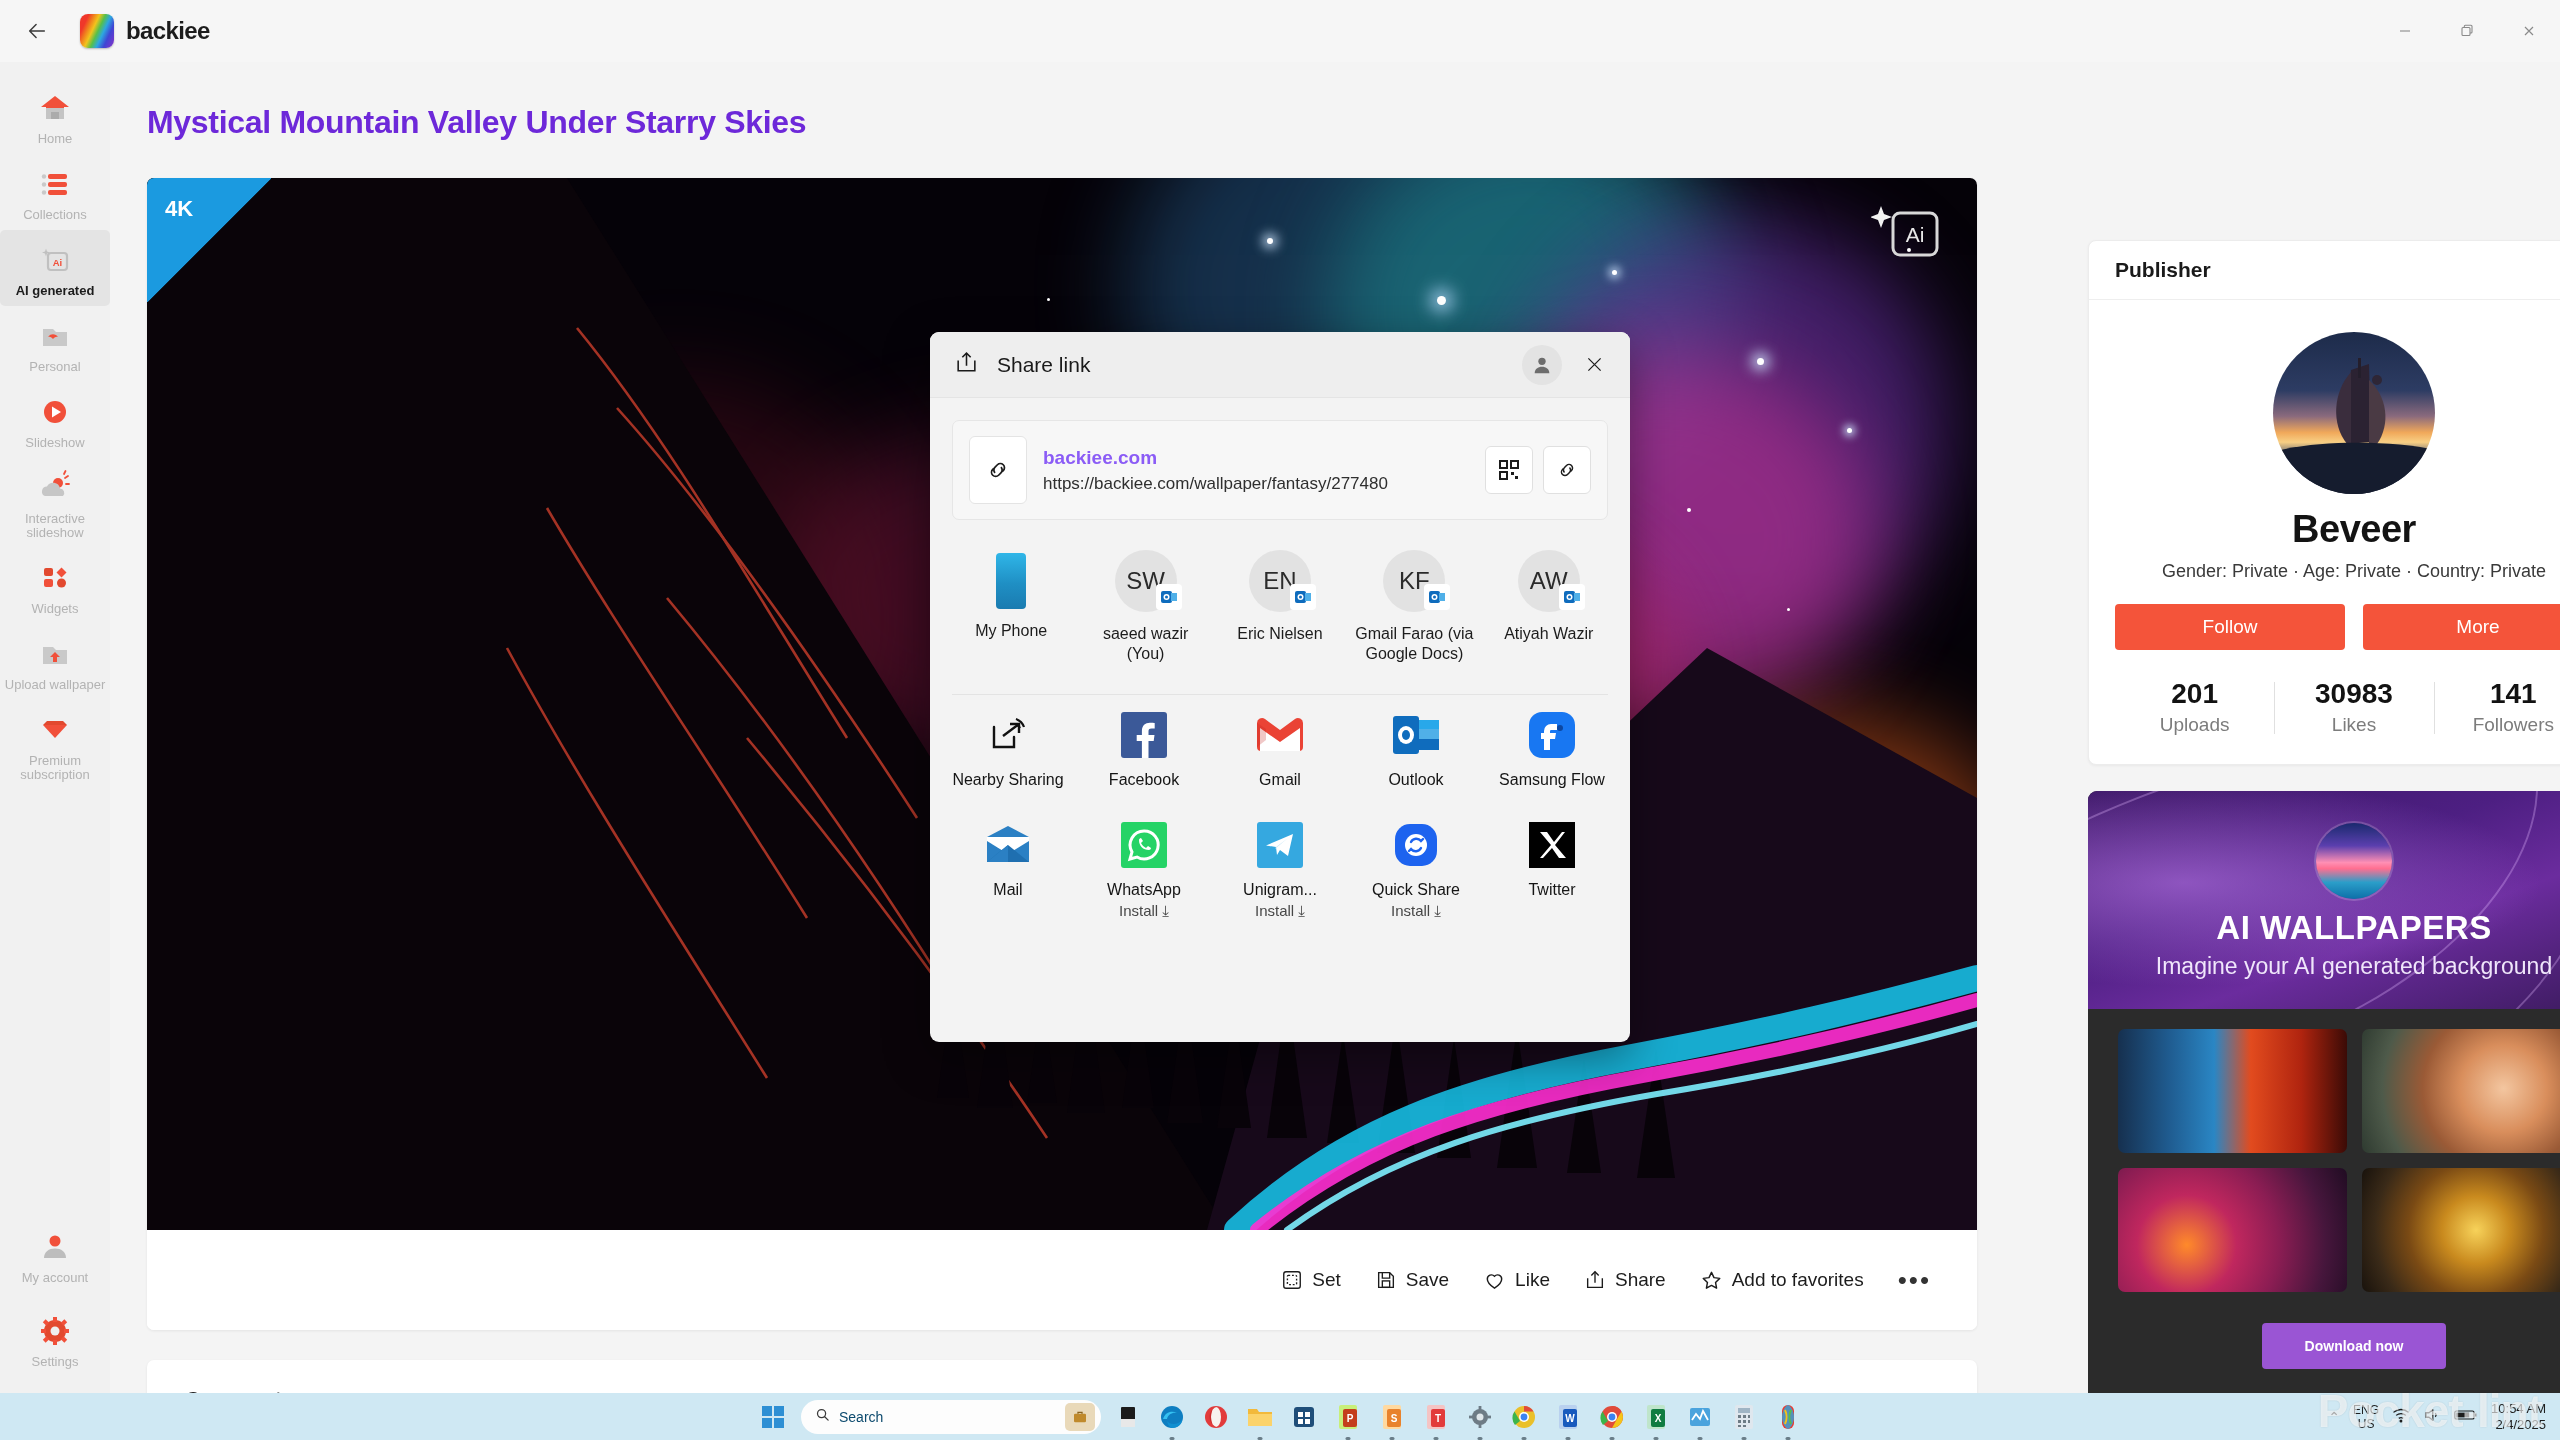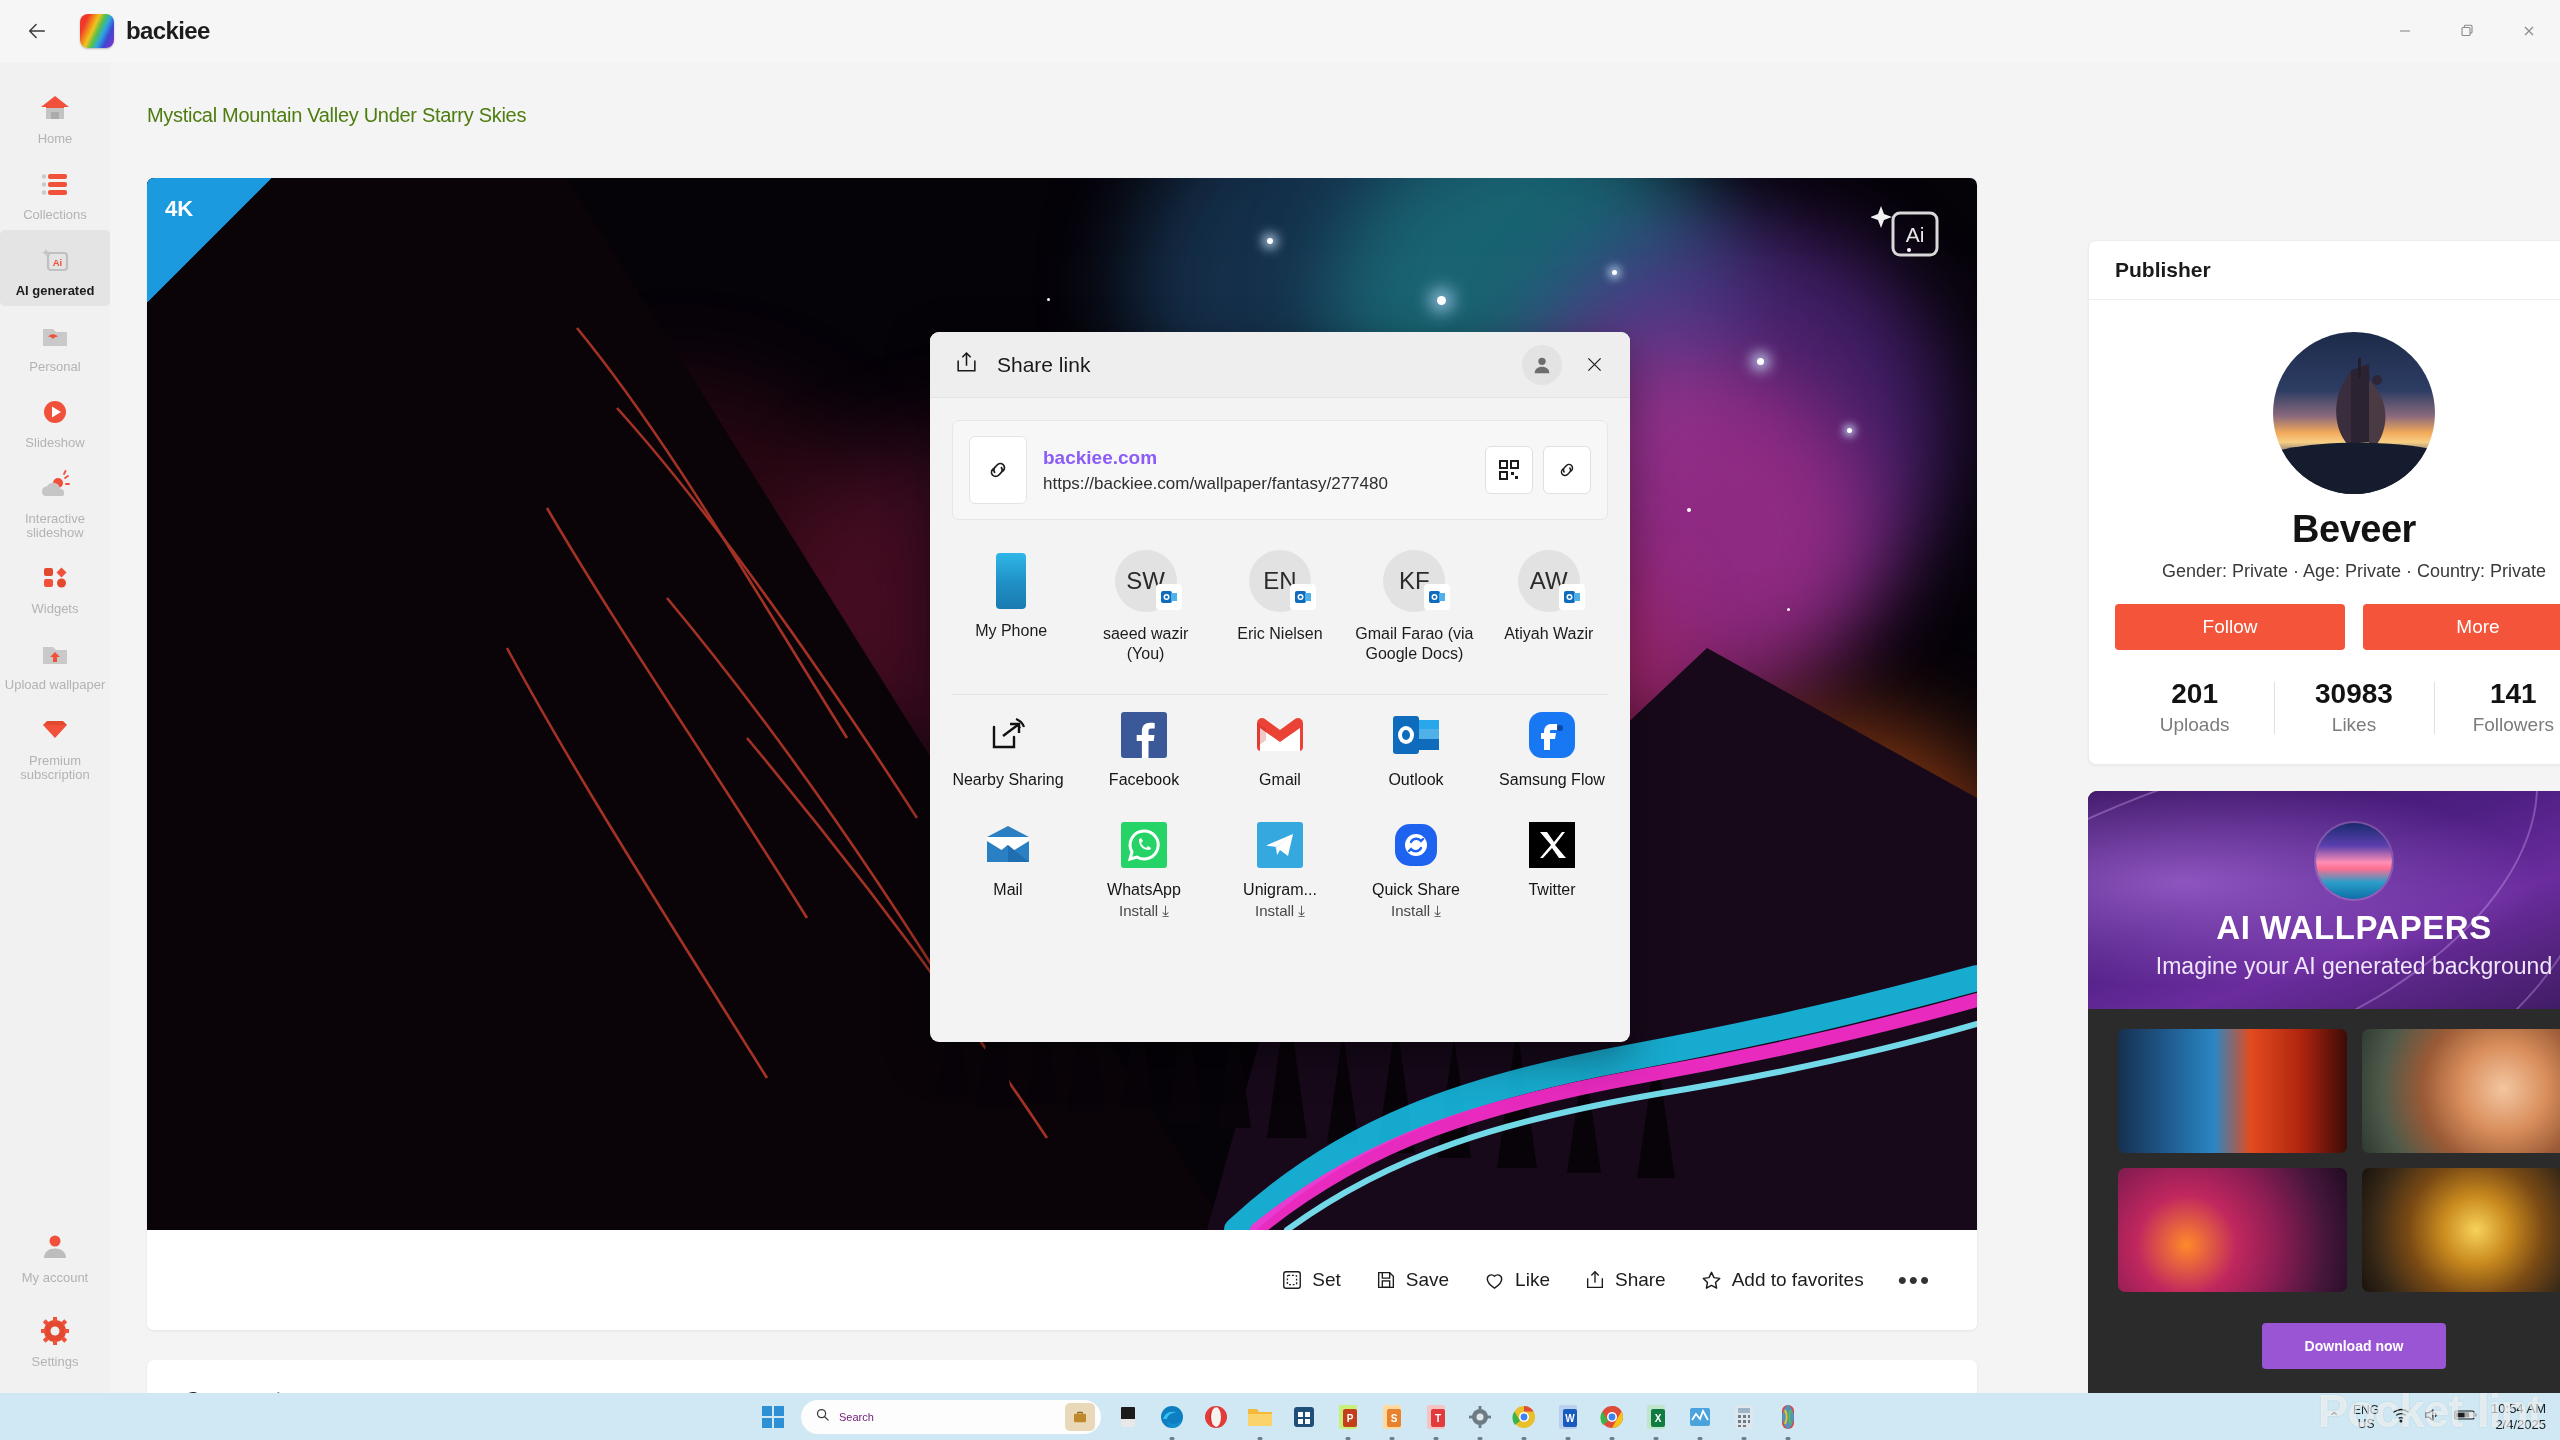--- a/index.html
+++ b/index.html
@@ -75,21 +75,21 @@
   }
   .sb-ico { width: 40px; height: 40px; display: block; }
   #sb-bottom { position: absolute; left: 0; bottom: 16px; width: 110px; }
   
   #content {
     position: absolute; left: 110px; top: 62px;
     width: 2450px; height: 1331px; background: #f4f4f4;
   }
   #page-title {
     position: absolute; left: 37px; top: 42px;
-    font-size: 20px; font-weight: 400; color: #4d7c0f; letter-spacing: -0.3px;
+    font-size: 32px; font-weight: 700; color: #6d28d9; letter-spacing: -0.3px;
   }
   
   #wall-card {
     position: absolute; left: 37px; top: 116px;
     width: 1830px; height: 1152px;
     background: #ffffff; border-radius: 7px;
     box-shadow: 0 1px 3px rgba(0,0,0,.07);
     overflow: hidden;
   }
   #wall-img {
@@ -313,21 +313,21 @@
     position: absolute; left: 0; bottom: 0; width: 2560px; height: 47px;
     background: #cfe8f3;
     display: flex; align-items: center; justify-content: center;
   }
   #tb-center { display: flex; align-items: center; gap: 10px; }
   #tb-start { width: 36px; height: 36px; display:flex; align-items:center; justify-content:center;}
   #tb-search {
     width: 300px; height: 34px; background: #fdfdfd; border-radius: 17px;
     display: flex; align-items: center; padding: 0 6px 0 14px; gap: 9px;
   }
-  #tb-search .lbl { font-size: 11px; color: #701a75; flex: 1; }
+  #tb-search .lbl { font-size: 14px; color: #0c4a6e; flex: 1; }
   #tb-search .bagbtn {
     width: 30px; height: 28px; border-radius: 5px; background: #e9d9b9;
     display: flex; align-items: center; justify-content: center;
   }
   .tb-app {
     width: 34px; height: 34px; position: relative;
     display: flex; align-items: center; justify-content: center;
     border-radius: 5px;
   }
   .tb-app.run::after {

